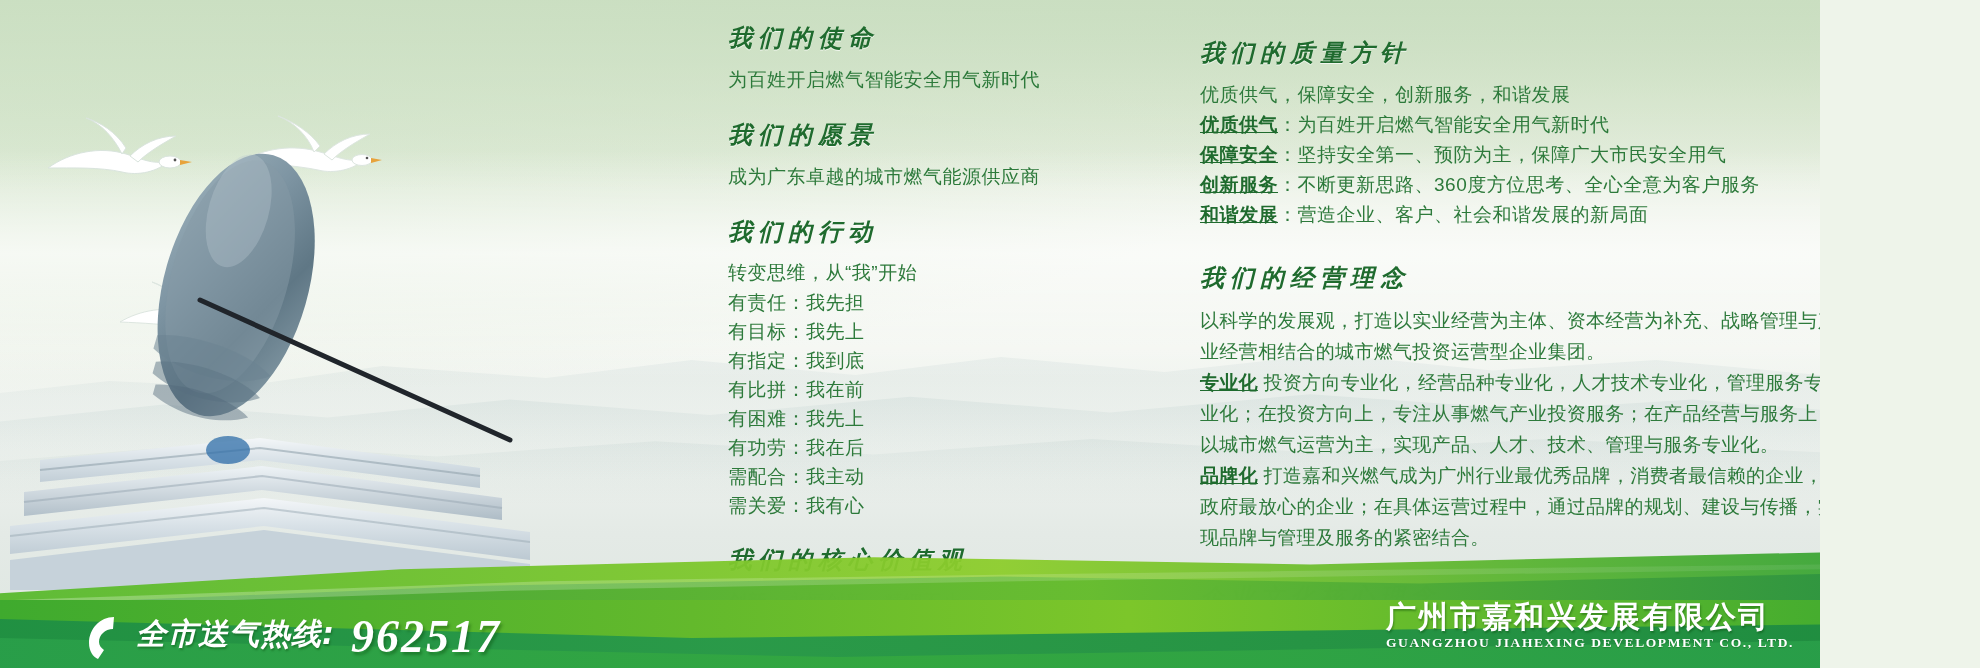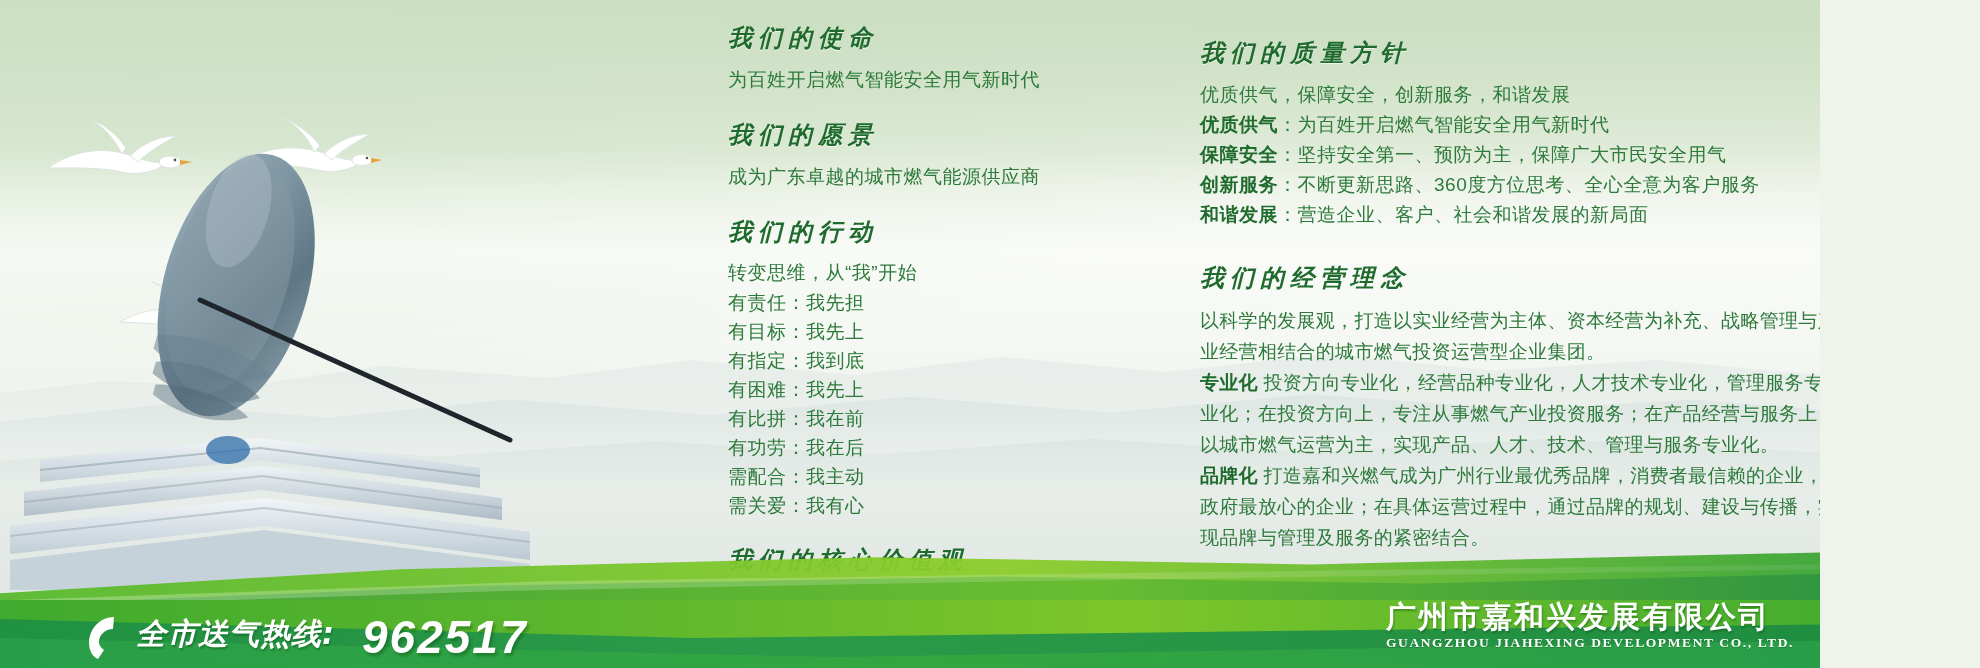--- a/index.html
+++ b/index.html
@@ -53,21 +53,21 @@
     font-family:"DejaVu Serif","Liberation Serif",serif;
     font-weight:bold;font-style:italic;
     font-size:24px;letter-spacing:6px;
     color:#1f6b2e;margin:0 0 12px 0;line-height:1.2;
     text-shadow:0 1px 0 rgba(255,255,255,.7);
   }
   .line{
     font-size:19px;line-height:30px;color:#2d7a3b;margin:0;
     letter-spacing:.5px;white-space:nowrap;
   }
-  .lbl{font-weight:bold;color:#1f6b2e;}
+  .lbl{font-weight:bold;color:#1f6b2e;text-decoration:underline;}
   .para{font-size:19px;line-height:31px;color:#2d7a3b;margin:0;letter-spacing:.3px;}
 
   .list .line{line-height:29px;}
 
   
   .banner{position:absolute;left:0;right:0;bottom:0;height:68px;overflow:hidden;}
   .banner .base{position:absolute;inset:0;background:linear-gradient(90deg,#3faa2e 0%,#63b92c 38%,#7cc62a 62%,#46ad2f 100%);}
   .banner .wave-a{position:absolute;left:0;right:0;bottom:0;height:68px;
     background:linear-gradient(90deg,#1f8f43 0%,#27984a 40%,#1e8c41 100%);
     clip-path:polygon(0% 28%,38% 56%,100% 36%,100% 100%,0% 100%);opacity:.95;}
@@ -85,23 +85,23 @@
     clip-path:polygon(0% 92%,30% 76%,58% 70%,100% 62%,100% 66%,56% 76%,28% 84%,0% 98%);opacity:.5;}
 
   .hotline{position:absolute;left:84px;bottom:8px;display:flex;align-items:flex-start;gap:10px;}
   .phone-ico{width:42px;height:46px;display:block;}
   .hot-text{
     font-family:"DejaVu Sans","Liberation Sans",sans-serif;
     font-weight:bold;font-style:italic;color:#ffffff;font-size:30px;letter-spacing:1px;
     text-shadow:1px 2px 2px rgba(0,60,0,.35);
   }
   .hot-num{
-    font-family:Liberation Sans, sans-serif;
+    font-family:Liberation Serif, serif;
     font-weight:bold;font-style:italic;color:#ffffff;font-size:46px;letter-spacing:2px;
-    text-shadow:2px 3px 3px rgba(0,60,0,.35);margin-left:17px;line-height:1;
+    text-shadow:2px 3px 3px rgba(0,60,0,.35);margin-left:6px;line-height:1;
   }
 
   .brand{position:absolute;right:26px;bottom:17px;}
   .brand-cn{
     font-family:"DejaVu Sans","Liberation Sans",sans-serif;
     font-weight:bold;color:#ffffff;font-size:30px;letter-spacing:2px;line-height:1.05;
     text-shadow:1px 2px 2px rgba(0,60,0,.35);
   }
   .brand-en{
     font-family:Liberation Serif, serif;
@@ -208,22 +208,22 @@
       <p class="line">成为广东卓越的城市燃气能源供应商</p>
     </div>
 
     <div class="block">
       <div class="sec-title">我们的行动</div>
       <p class="line">转变思维，从“我”开始</p>
       <div class="list">
         <p class="line">有责任：我先担</p>
         <p class="line">有目标：我先上</p>
         <p class="line">有指定：我到底</p>
+        <p class="line">有比拼：我在前</p>
         <p class="line">有困难：我先上</p>
-        <p class="line">有比拼：我在前</p>
         <p class="line">有功劳：我在后</p>
         <p class="line">需配合：我主动</p>
         <p class="line">需关爱：我有心</p>
       </div>
     </div>
 
     <div class="block">
       <div class="sec-title">我们的核心价值观</div>
       <p class="line">
         <span class="lbl">创新</span><span>：</span><span>永恒创新，精细不止</span>

